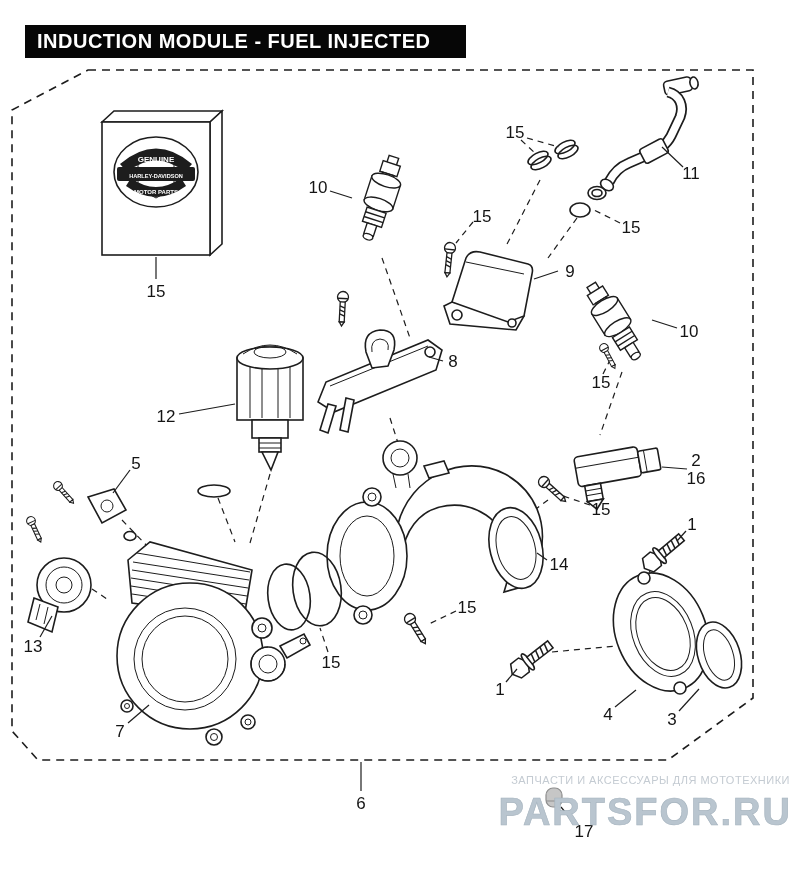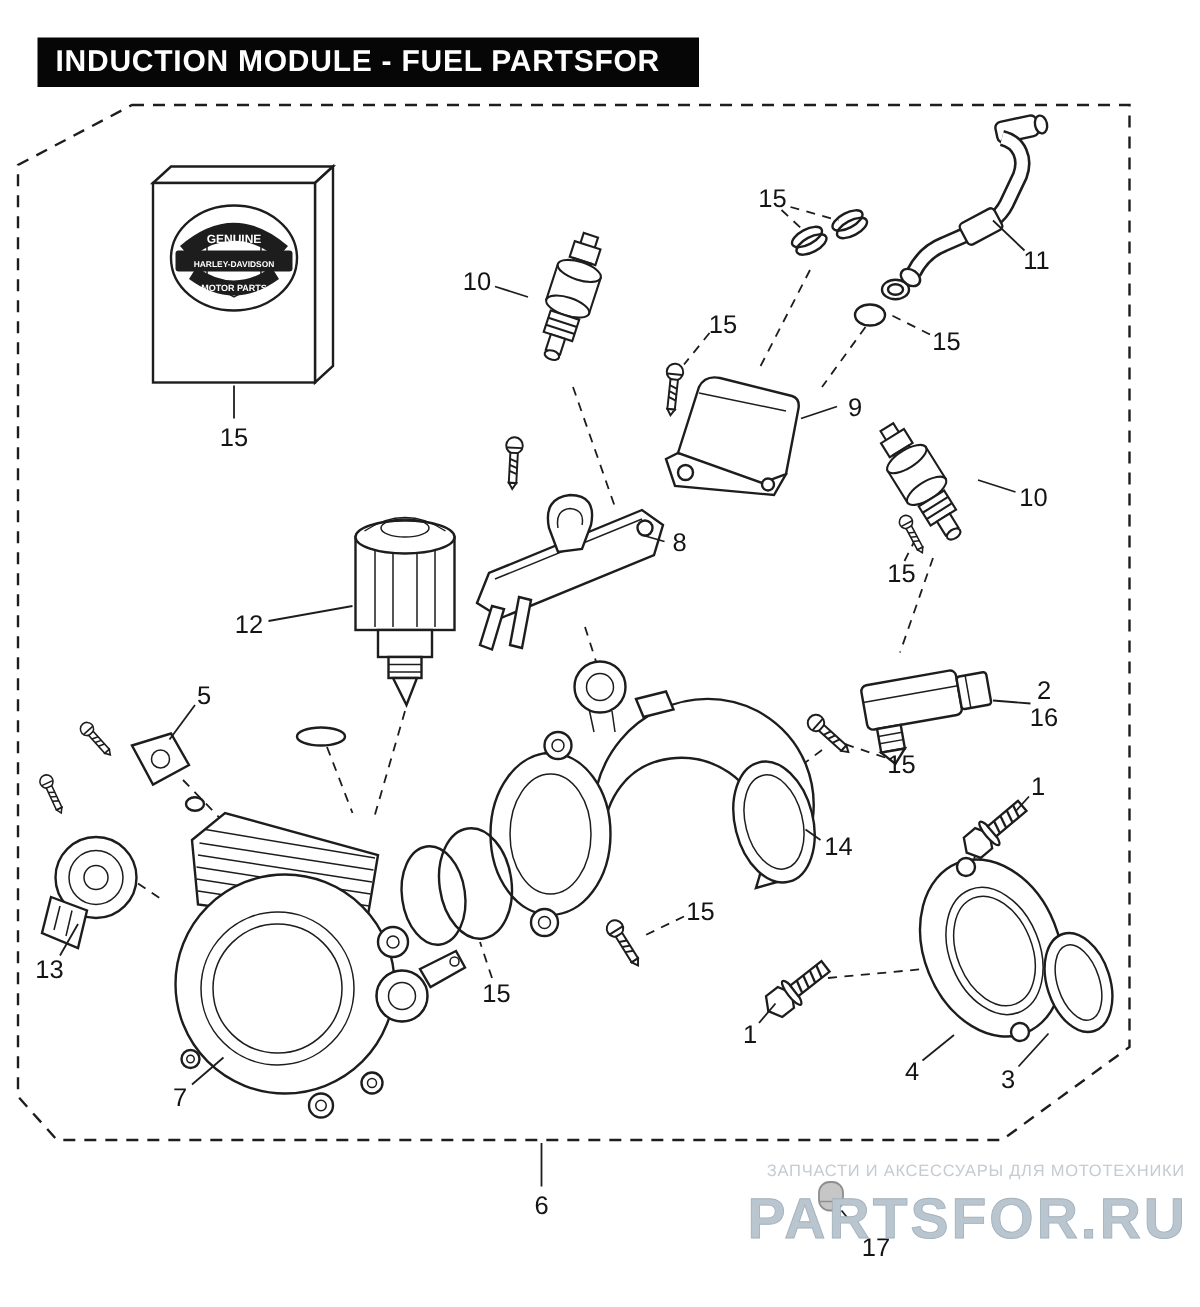--- a/index.html
+++ b/index.html
@@ -24,21 +24,21 @@
   .logo-txt { fill:#ffffff; font-family:"Liberation Sans", sans-serif; font-weight:bold; text-anchor:middle; }
   .wm1 { font:11px "Liberation Sans", sans-serif; fill:#c4cbd2; text-anchor:end; letter-spacing:0.5px; }
   .wm2 { font:bold 38px "Liberation Sans", sans-serif; fill:#b9c5cf; stroke:#a4b2bd; stroke-width:0.6;
          text-anchor:end; letter-spacing:2px; }
 </style>
 </head>
 <body>
 
 <div class="stage">
 
-  <div class="title-bar">INDUCTION MODULE - FUEL PARTSFOR</div>
+  <div class="title-bar">INDUCTION MODULE - FUEL INJECTED</div>
 
   <svg class="diagram" width="800" height="871" viewBox="0 0 800 871" xmlns="http://www.w3.org/2000/svg" xmlns:xlink="http://www.w3.org/1999/xlink">
 
     <defs>
       <g id="injector" stroke="#1d1d1d" stroke-width="1.4" fill="#ffffff">
         <rect x="-5" y="-58" width="10" height="8"></rect>
         <rect x="-9" y="-51" width="18" height="11"></rect>
         <rect x="-6" y="-40" width="12" height="7"></rect>
         <rect x="-15" y="-33" width="30" height="25"></rect>
         <ellipse cx="0" cy="-33" rx="15" ry="6"></ellipse>

